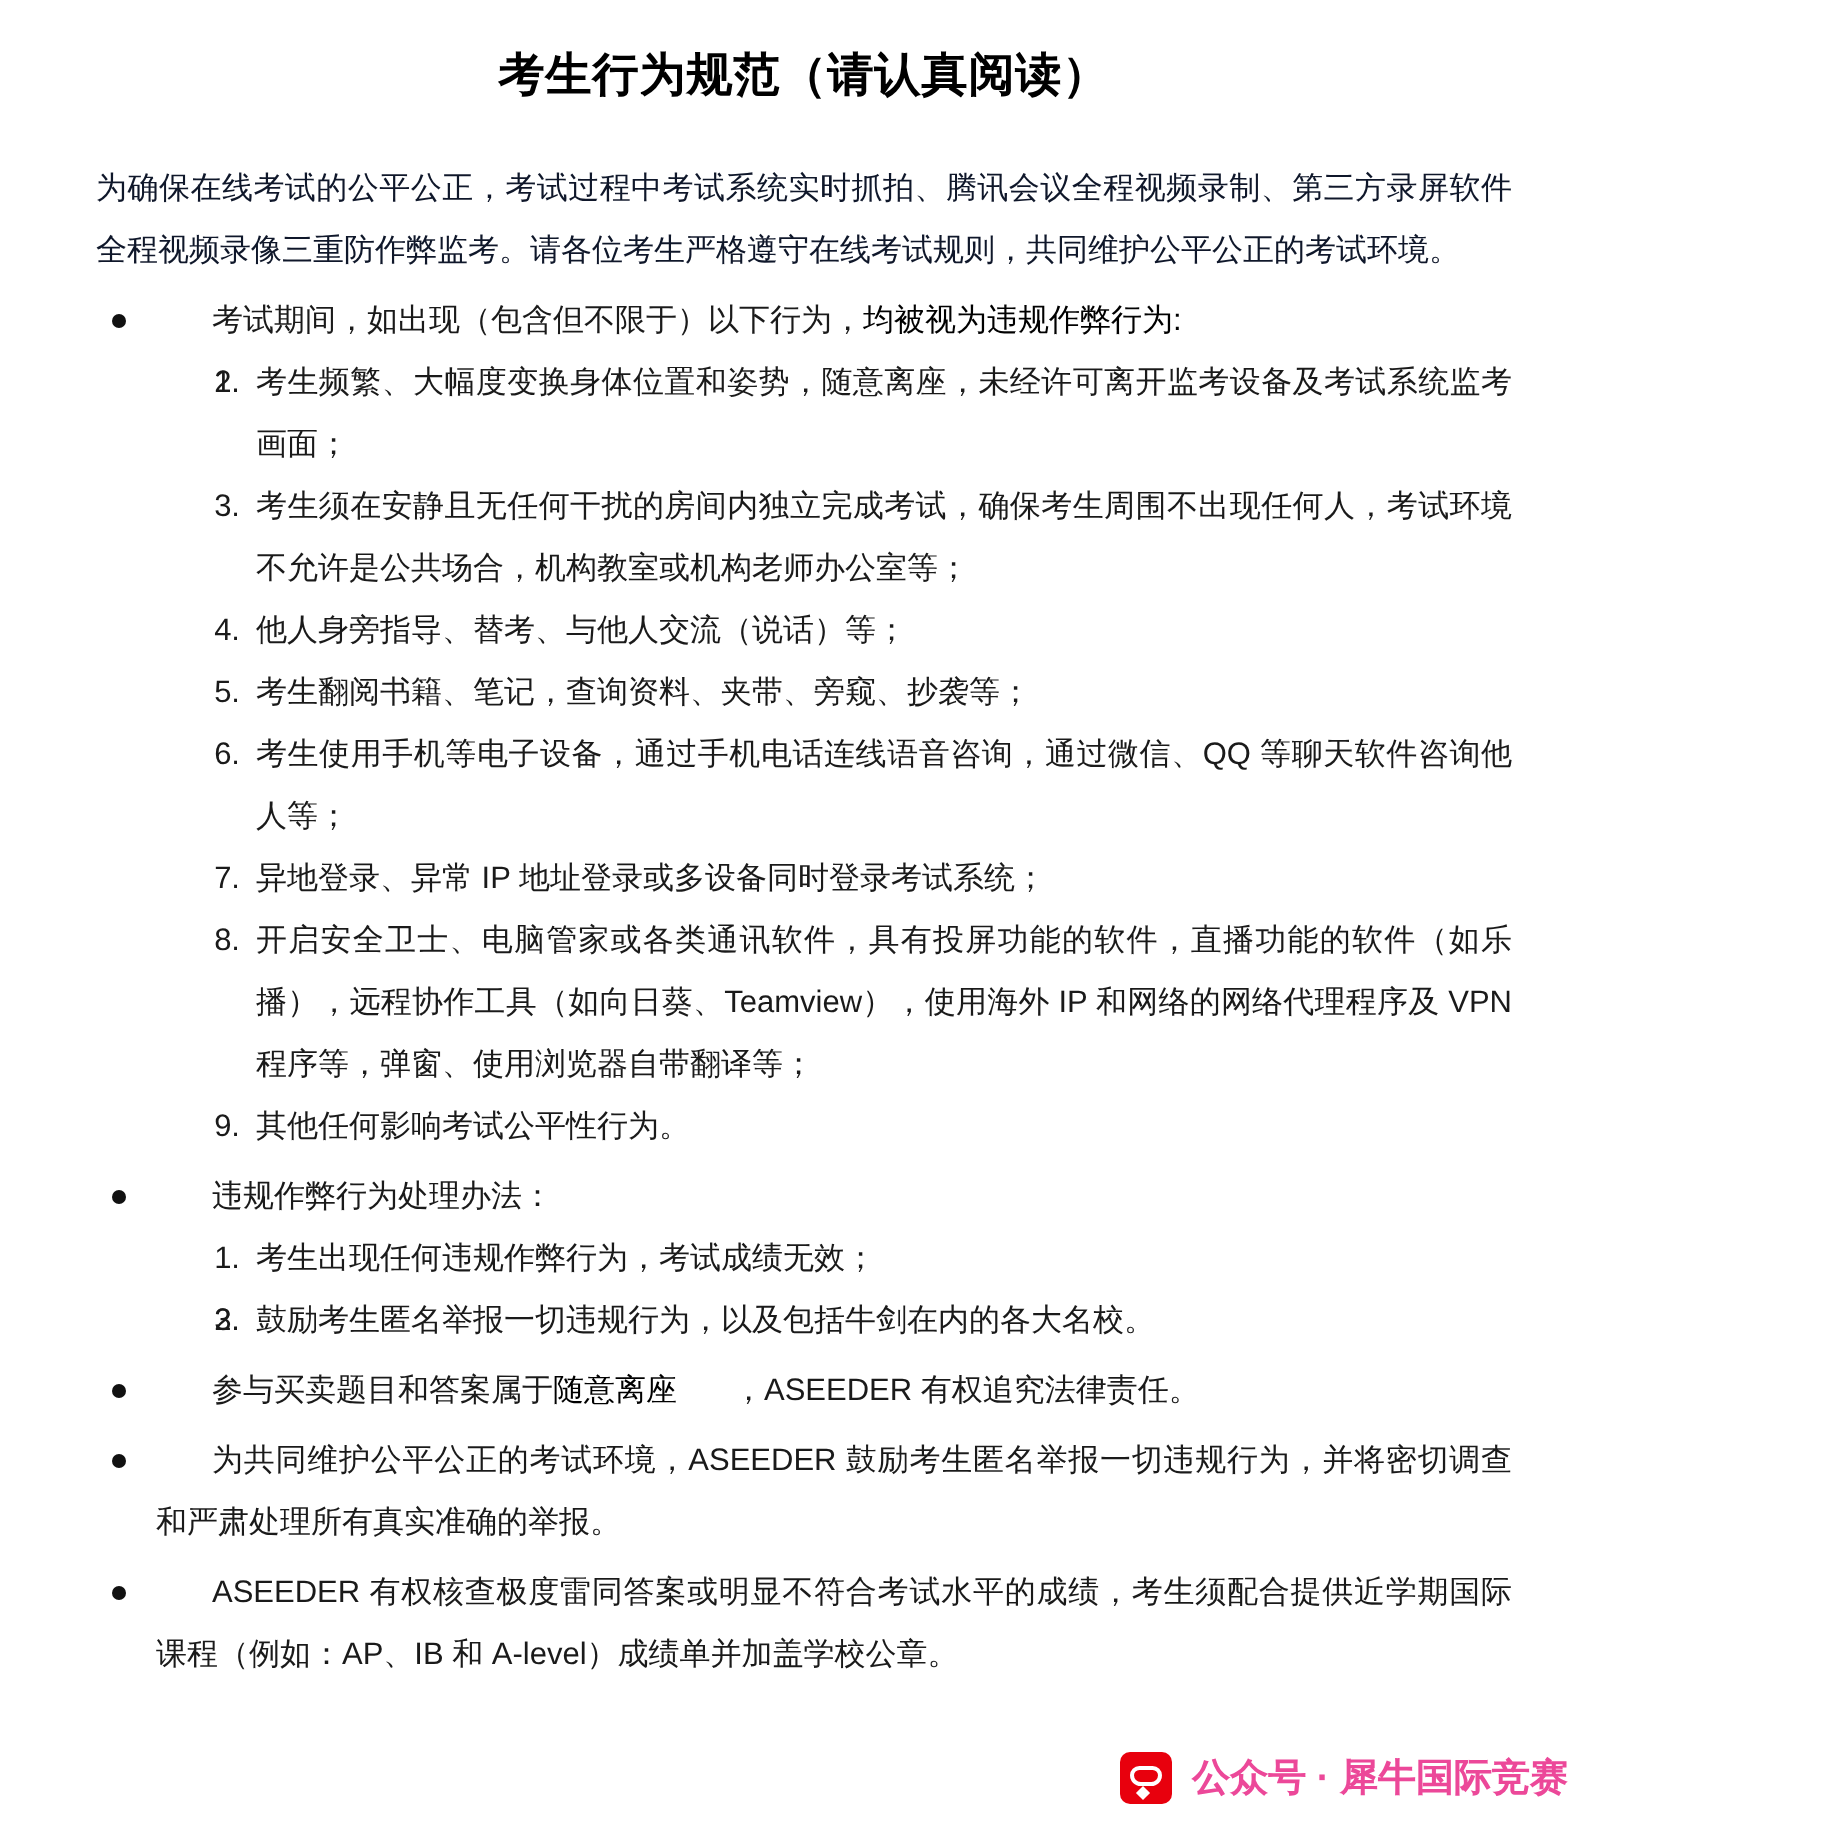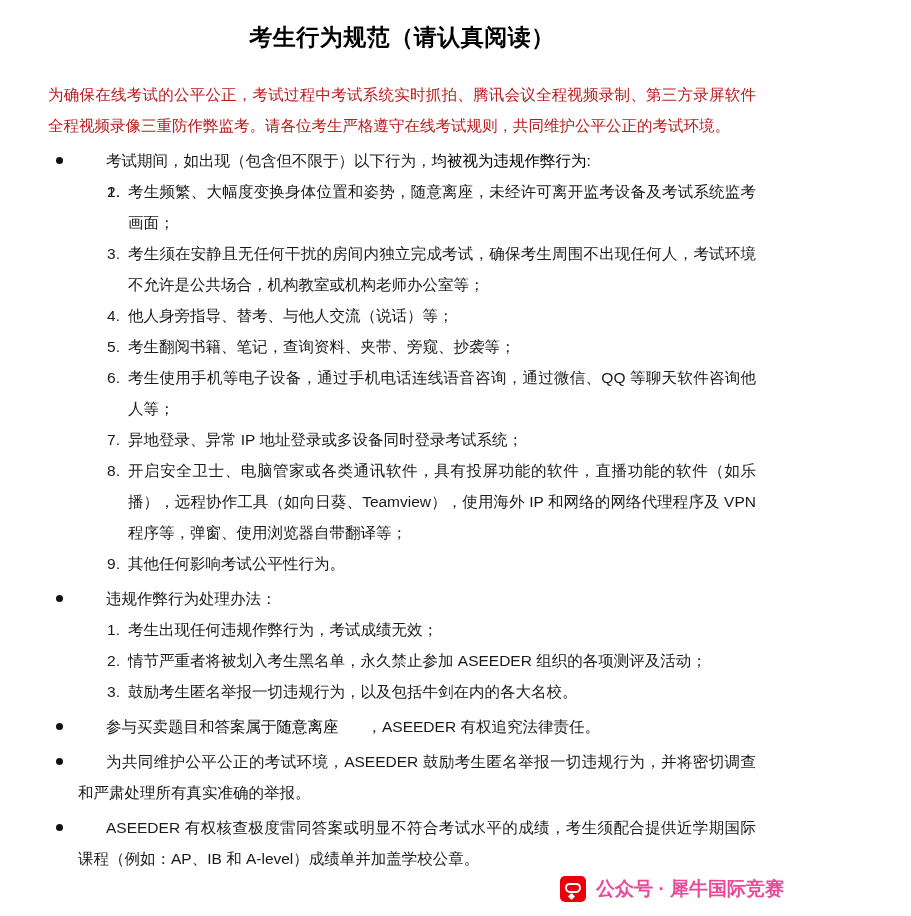--- a/index.html
+++ b/index.html
@@ -27,21 +27,21 @@
     font-size: 23px;
     font-weight: bold;
     letter-spacing: 0.5px;
     color: #000;
     margin: 8px 0 26px 0;
   }
   .intro {
     font-size: 15.5px;
     line-height: 2.0;
     text-align: justify;
-    color: #b91c1c;
+    color: #0f172a;
     margin: 0 0 4px 0;
   }
   ul.bullets {
     list-style: none;
     margin: 0;
     padding: 0;
   }
   ul.bullets > li {
     position: relative;
     padding-left: 30px;
@@ -163,21 +163,21 @@
         </ol>
       </div>
     </li>
 
     <li>
       <span class="dot"></span>
       <span class="li-text">违规作弊行为处理办法：</span>
       <div class="sub-list-wrap">
         <ol class="numbers">
           <li><span class="num">1.</span><span>考生出现任何违规作弊行为，考试成绩无效；</span></li>
-          <li><span class="num">2.</span><span>情节严重者将被划入考生黑名单，永久禁止参加 ASEEDER 组织的各项测评及活动；</span></li>
+          <li><span class="num">2.</span></li>
           <li><span class="num">3.</span><span>鼓励考生匿名举报一切违规行为，以及包括牛剑在内的各大名校。</span></li>
         </ol>
       </div>
     </li>
 
     <li>
       <span class="dot"></span>
       <span class="li-text">参与买卖题目和答案属于</span><span class="red">随意离座</span><span class="li-text">，ASEEDER 有权追究法律责任。</span>
     </li>
 

